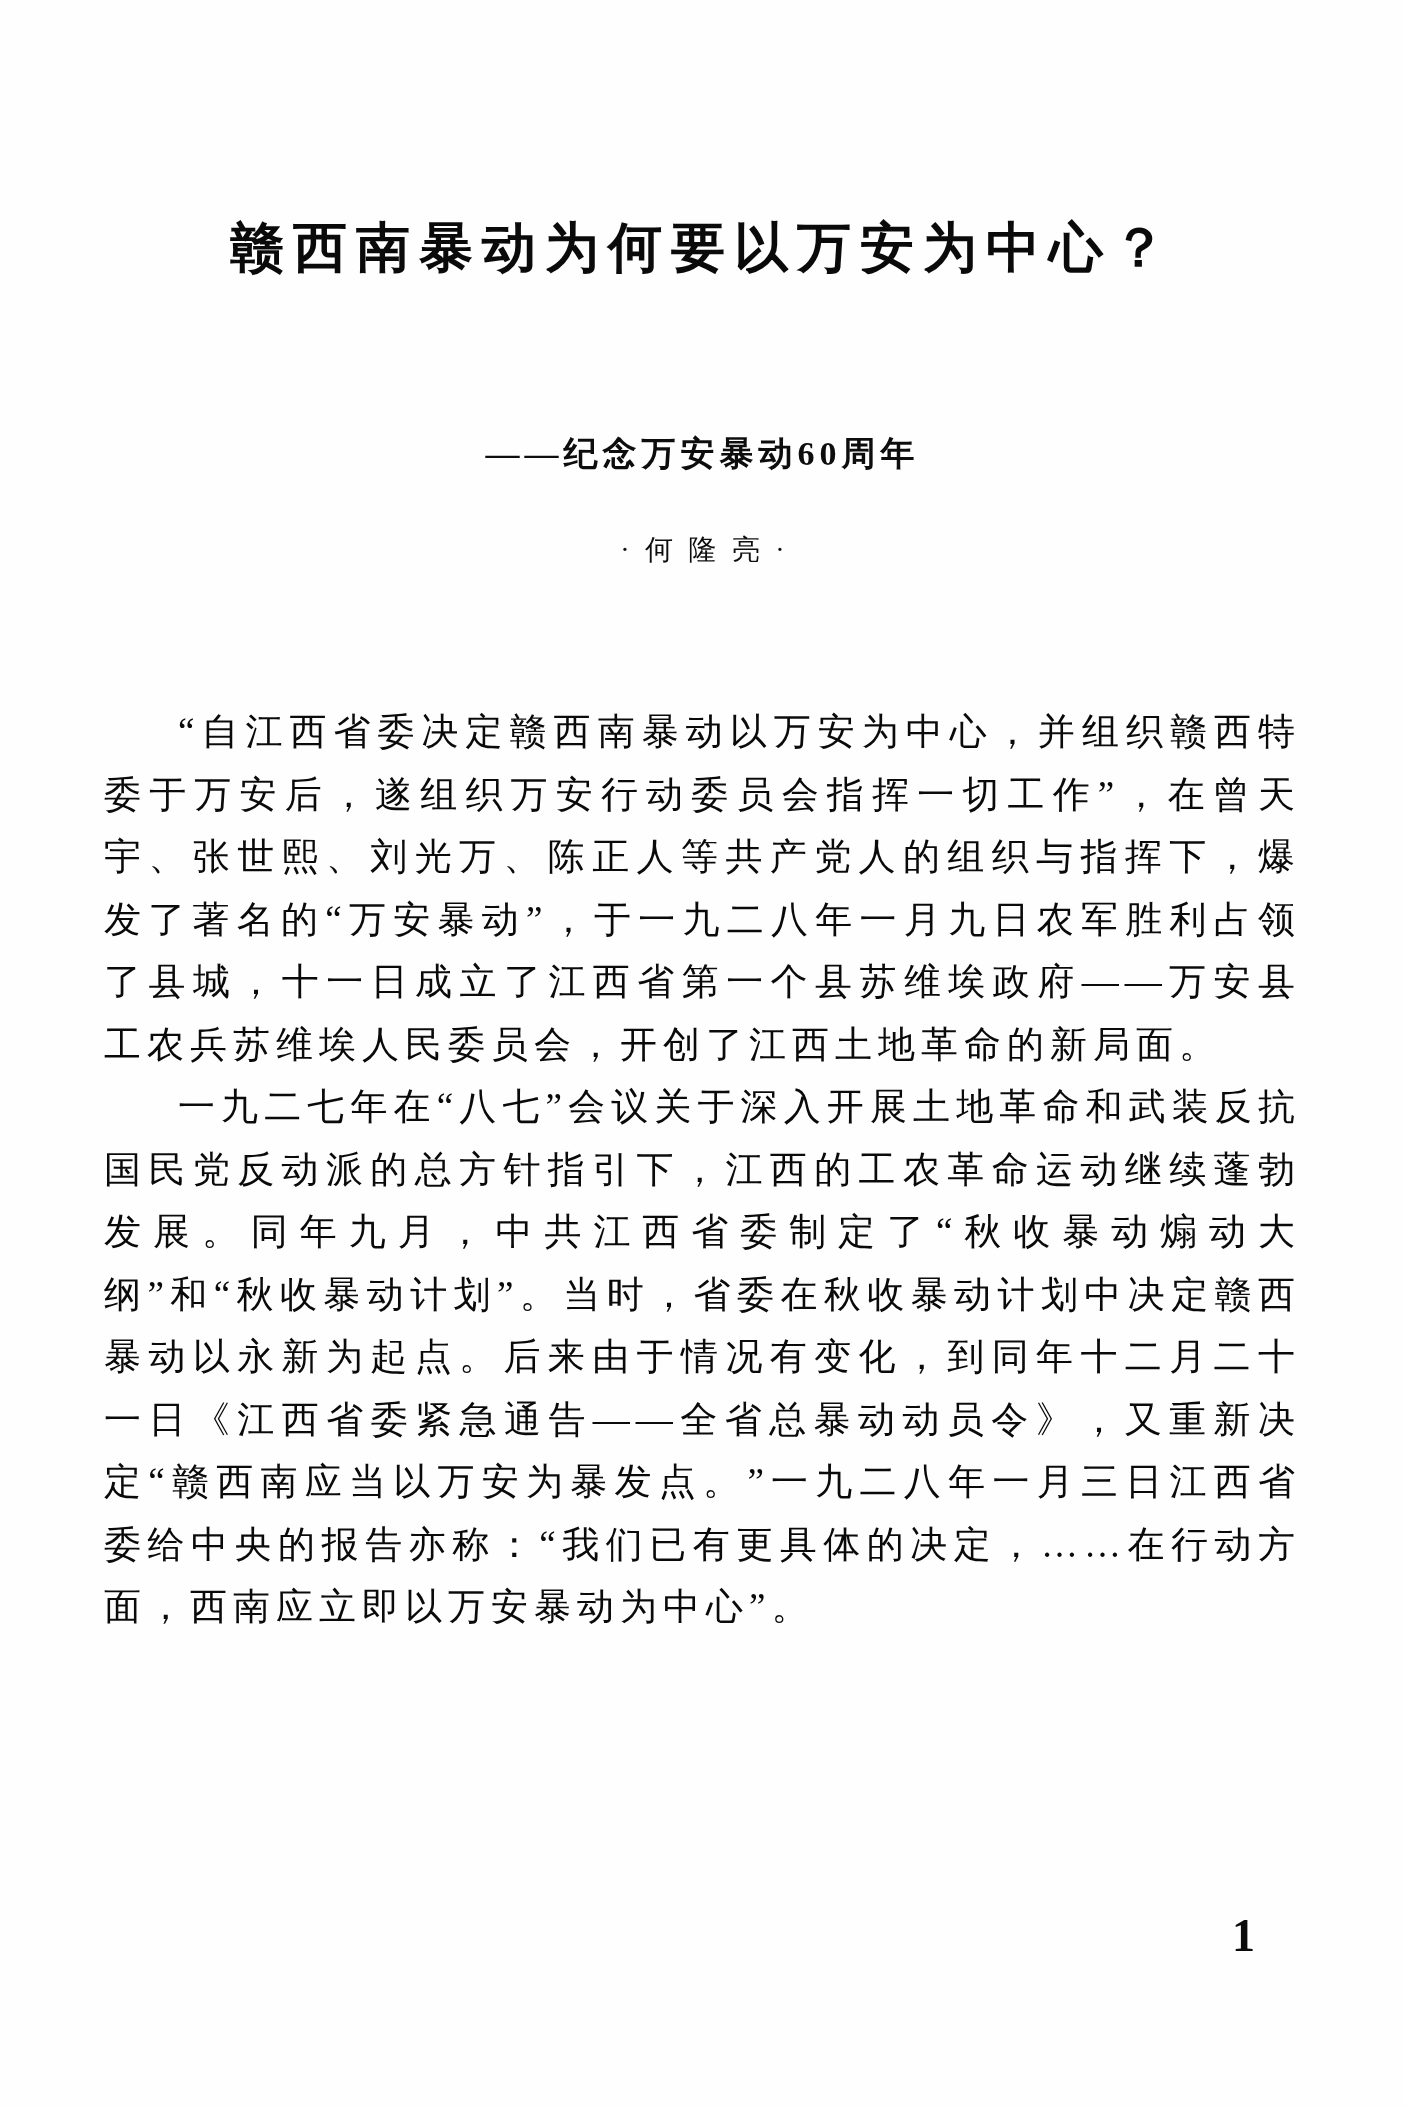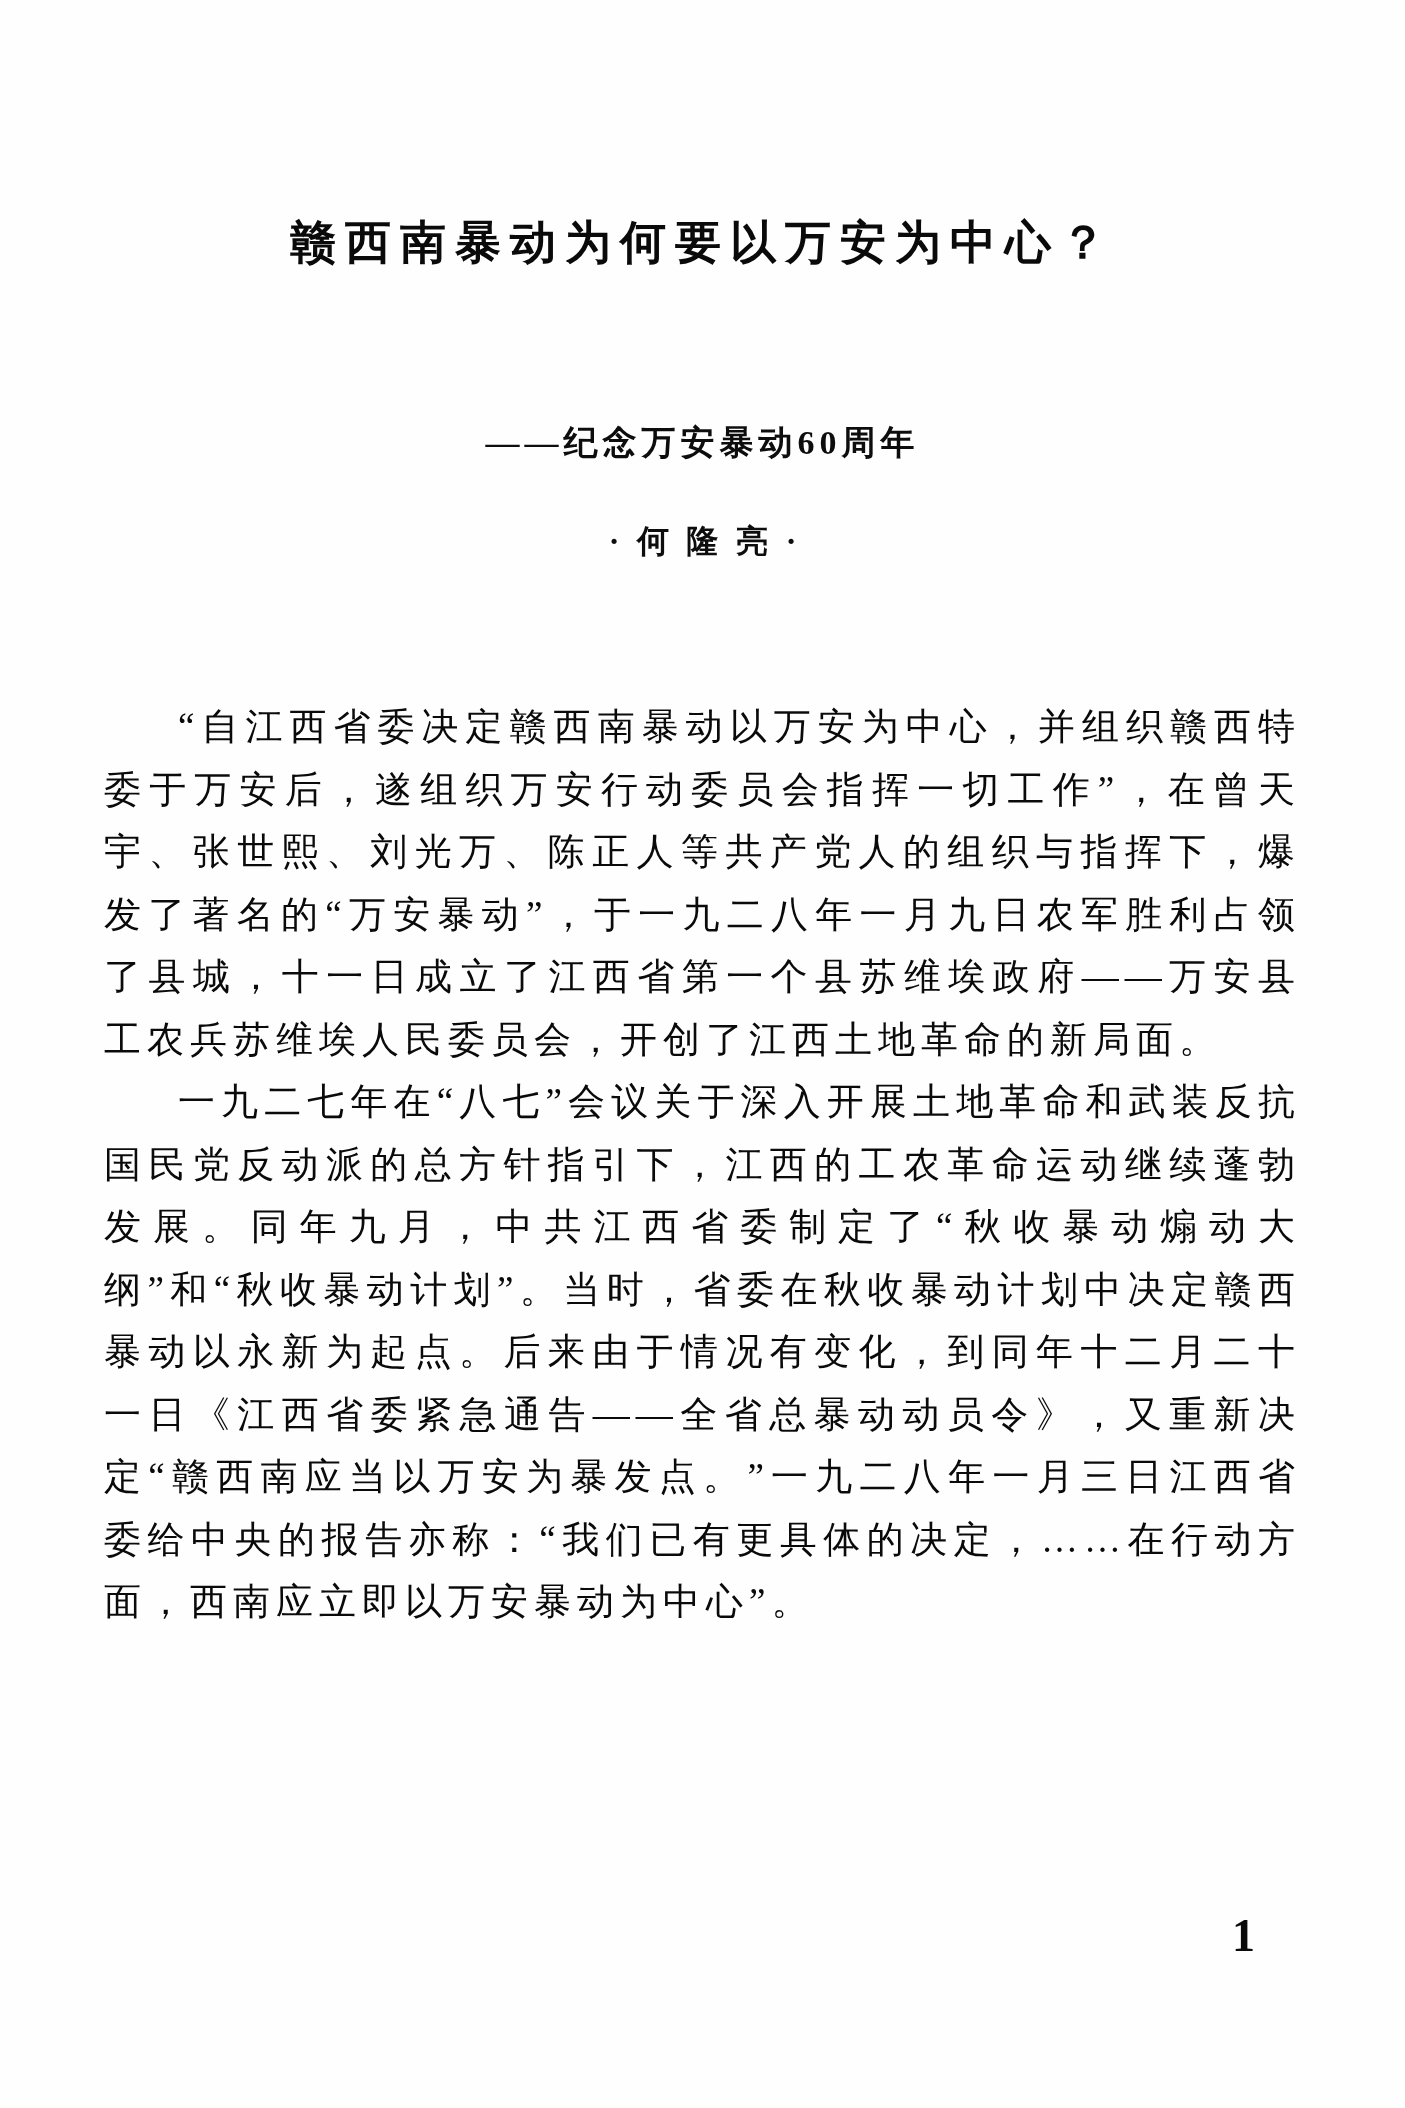--- a/index.html
+++ b/index.html
@@ -10,37 +10,37 @@
     height: 2108px;
     margin: 0 auto;
     background: #fefefe;
     color: #0d0d0d;
     font-family: "Liberation Serif", "DejaVu Serif", serif;
     overflow: hidden;
   }
   .title {
     padding-top: 212px;
     text-align: center;
-    font-size: 46px;
+    font-size: 54px;
     font-weight: bold;
     letter-spacing: 9px;
     color: #0a0a0a;
   }
   .subtitle {
     margin-top: 146px;
     text-align: center;
     font-size: 34px;
     font-weight: bold;
     letter-spacing: 5px;
   }
   .author {
     margin-top: 54px;
     text-align: center;
-    font-size: 32px;
-    font-weight: bold;
+    font-size: 28px;
+    font-weight: normal;
     letter-spacing: 0.55em;
     text-indent: 0.55em; 
   }
   .body-text {
     margin: 132px 104px 0 104px;
   }
   .body-text p {
     font-size: 37px;
     line-height: 62.5px;
     text-align: justify;

